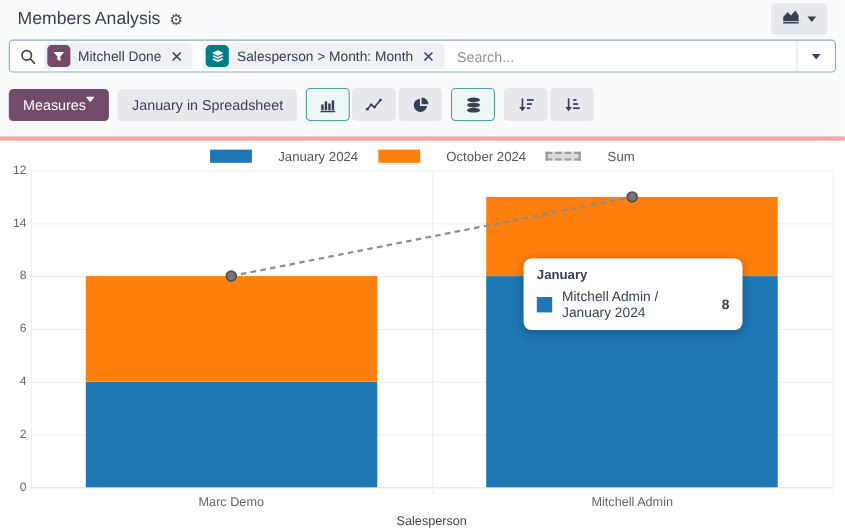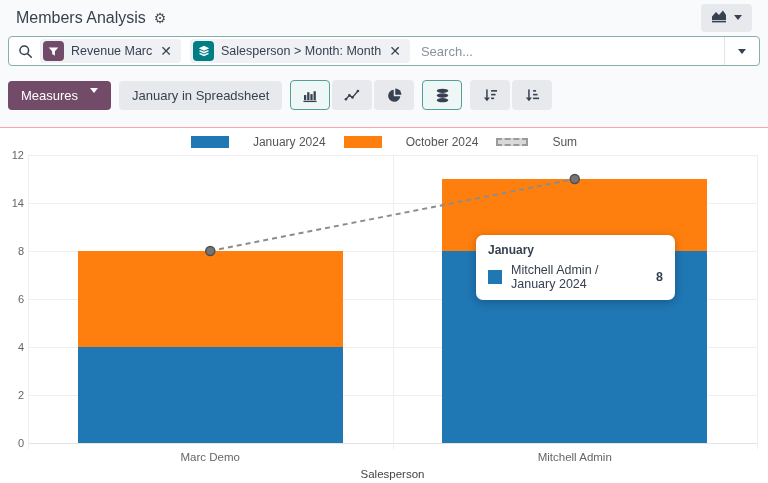--- a/index.html
+++ b/index.html
@@ -4,21 +4,21 @@
 <style>
   * { box-sizing: border-box; }
   html,body { margin:0; padding:0; }
   body {
     width:768px; height:483px; position:relative; overflow:hidden;
     font-family:"Liberation Sans", sans-serif; background:#fff; color:#374151;
   }
 
   
   .topbar { position:absolute; top:0; left:0; width:768px; height:128px;
-            background:#f9fafb; border-bottom:1px solid #fca5a5; padding:0 8px; }
+            background:#f9fafb; border-bottom:4px solid #fca5a5; padding:0 8px; }
 
   .header-row { display:flex; align-items:center; justify-content:space-between; height:33px; padding:2px 8px 0 8px; }
   .page-title { font-size:16px; font-weight:500; color:#39414f; display:flex; align-items:center; gap:8px; }
   .gear { font-size:14px; color:#4a4f59; line-height:1; cursor:pointer; }
   .view-switcher { display:flex; align-items:center; gap:7px; background:#e7e9ed; border-radius:4px;
                    padding:5px 10px; cursor:pointer; }
   .caret { width:0; height:0; border-left:4px solid transparent; border-right:4px solid transparent;
            border-top:5px solid #374151; display:inline-block; }
 
   .search-bar { display:flex; align-items:center; height:30px; background:#fff;
@@ -29,21 +29,21 @@
   .facet-badge { width:21px; height:20px; border-radius:4px; display:flex; align-items:center; justify-content:center; }
   .facet-badge.filter { background:#714b67; }
   .facet-badge.group { background:#017e84; }
   .facet-close { font-size:14px; color:#374151; cursor:pointer; line-height:1; padding:0 1px; }
   .search-input { flex:1; border:none; outline:none; font-size:13px; color:#374151; background:transparent; min-width:40px; }
   .search-input::placeholder { color:#8b929c; }
   .search-caret-zone { border-left:1px solid #e2e4e8; align-self:stretch; display:flex;
                        align-items:center; padding:0 13px; cursor:pointer; }
 
   .toolbar-row { display:flex; align-items:center; gap:8px; margin-top:14px; }
-  .btn-measures { display:flex; align-items:flex-start; gap:12px; background:#714b67; color:#fff;
+  .btn-measures { display:flex; align-items:flex-start; gap:0; background:#714b67; color:#fff;
                   font-size:13px; font-weight:500; border:none; border-radius:4px; padding:7px 13px; cursor:pointer; }
   .btn-measures .caret { border-top-color:#fff; }
   .btn-insert { background:#e7e9ed; color:#374151; font-size:13px; font-weight:500;
                 border:none; border-radius:4px; padding:7px 13px; cursor:pointer; }
   .btn-group { display:flex; gap:2px; }
   .icon-btn { width:40px; height:30px; background:#e7e9ed; border:1px solid transparent; border-radius:4px;
               display:flex; align-items:center; justify-content:center; cursor:pointer; }
   .icon-btn.active { border-color:#52a09a; background:#eef7f6; }
 
   
@@ -97,21 +97,21 @@
           <line x1="10.3" y1="10.3" x2="14.2" y2="14.2" stroke="#374151" stroke-width="1.6" stroke-linecap="round"></line>
         </svg>
     </span>
 
     <span class="facet">
       <span class="facet-badge filter">
         <svg width="11" height="11" viewBox="0 0 16 16">
             <path d="M1 2h14L10 7.8V14l-4-2.2V7.8z" fill="#fff"></path>
           </svg>
       </span>
-      <span>Revenue Marc</span>
+      <span>Mitchell Done</span>
       <span class="facet-close">✕</span>
     </span>
 
     <span class="facet">
       <span class="facet-badge group">
         <svg width="12" height="12" viewBox="0 0 16 16" fill="#fff">
             <path d="M8 1 15 4.3 8 7.6 1 4.3z"></path>
             <path d="M3.2 6.9 1 8l7 3.3L15 8l-2.2-1.1L8 9.1z"></path>
             <path d="M3.2 10.6 1 11.7 8 15l7-3.3-2.2-1.1L8 12.8z"></path>
           </svg>

